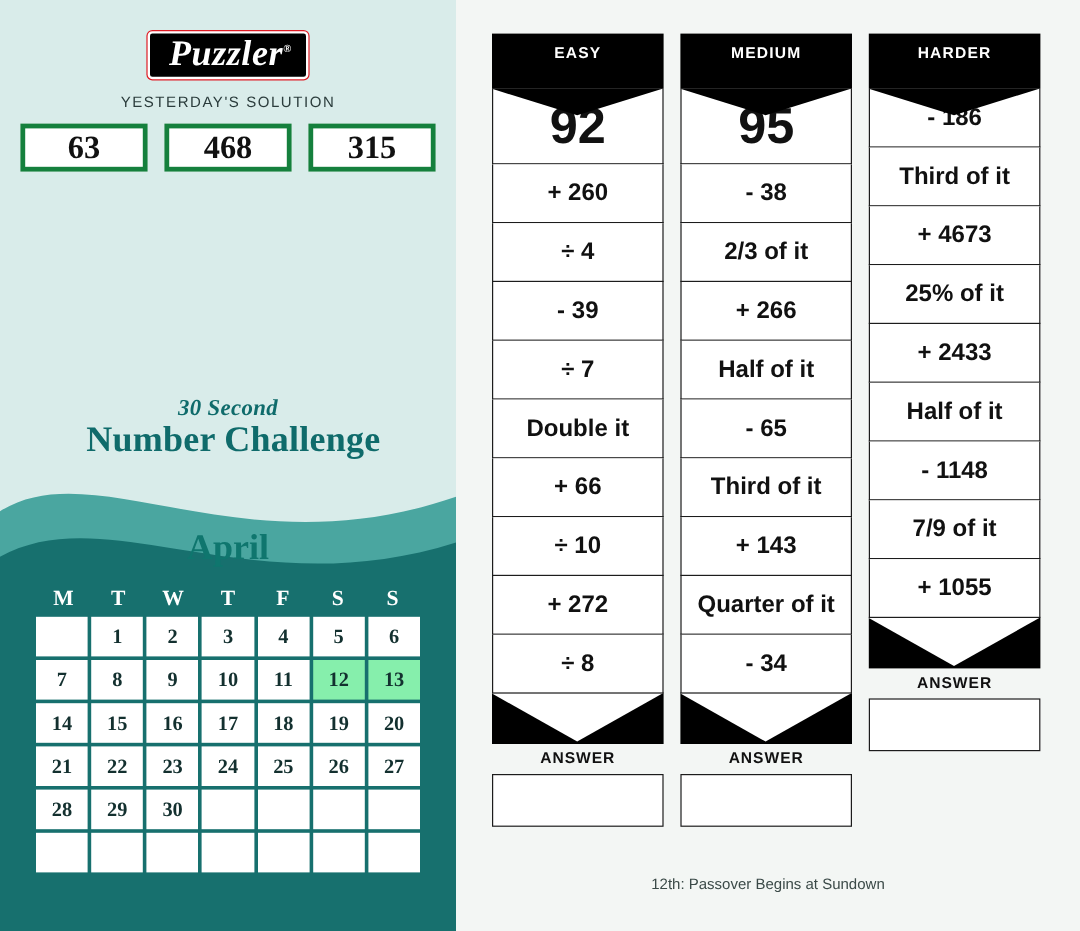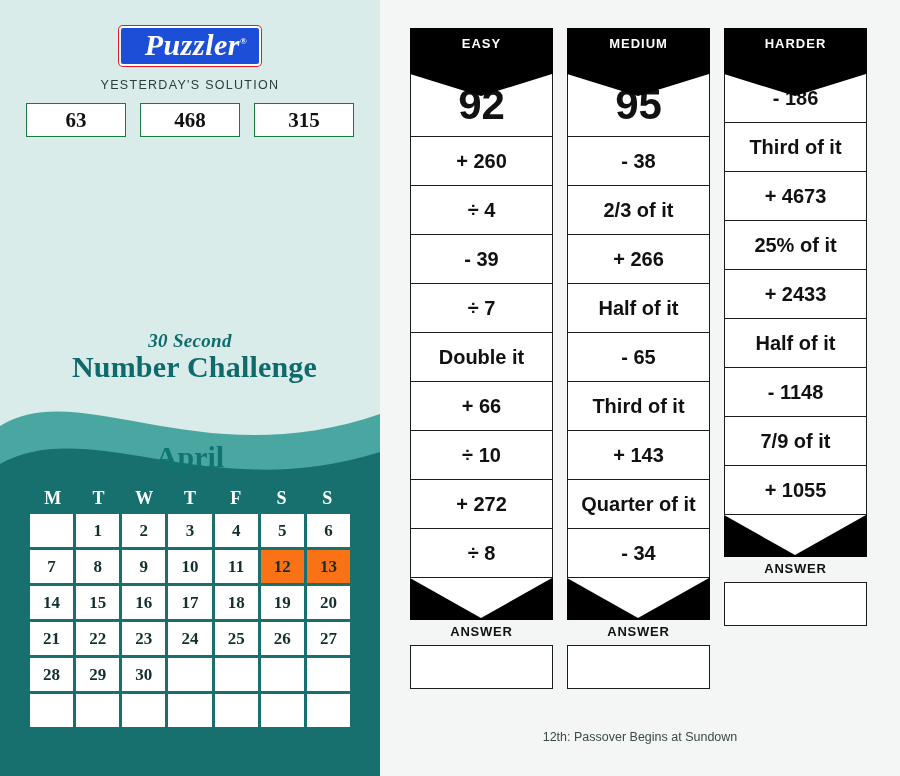--- a/index.html
+++ b/index.html
@@ -38,28 +38,28 @@
   .wave-wrap svg { display: block; }
 
   .logo {
     position: absolute;
     left: 0; top: 26px;
     width: 380px;
     text-align: center;
   }
   .logo-badge {
     display: inline-block;
-    background: #1d4ed8;
+    background: #000000;
     color: #ffffff;
     font-family: "Liberation Serif", serif;
     font-weight: bold;
     font-style: italic;
     font-size: 30px;
     letter-spacing: 0.5px;
-    padding: 2px 12px 4px 24px;
+    padding: 2px 12px 4px 16px;
     border-radius: 4px;
     border: 2px solid #ffffff;
     box-shadow: 0 0 0 1px #e01b24;
     line-height: 1.0;
   }
   .logo-reg {
     font-size: 9px;
     vertical-align: super;
     font-style: normal;
   }
@@ -78,27 +78,27 @@
     left: 0; top: 103px;
     width: 380px;
     display: flex;
     justify-content: center;
     gap: 14px;
   }
   .solution-box {
     width: 98px;
     height: 32px;
     background: #ffffff;
-    border: 1px solid #15803d;
+    border: 4px solid #15803d;
     display: flex;
     align-items: center;
     justify-content: center;
     font-family: "Liberation Serif", serif;
     font-weight: bold;
-    font-size: 21px;
+    font-size: 27px;
     color: #111111;
   }
 
   .challenge-title {
     position: absolute;
     left: 0; top: 330px;
     width: 380px;
     text-align: center;
     font-family: "Liberation Serif", serif;
     color: #0f6b6b;
@@ -156,21 +156,21 @@
     background: #ffffff;
     display: flex;
     align-items: center;
     justify-content: center;
     font-family: "Liberation Serif", serif;
     font-weight: bold;
     font-size: 17px;
     color: #13302f;
   }
   .cal-cell.empty { color: transparent; }
-  .cal-cell.hl { background: #f97316; }
+  .cal-cell.hl { background: #86efac; }
 
   
   .right-panel {
     position: absolute;
     left: 380px; top: 0;
     width: 520px;
     height: 776px;
     background: #f3f6f4;
   }
   .columns {

